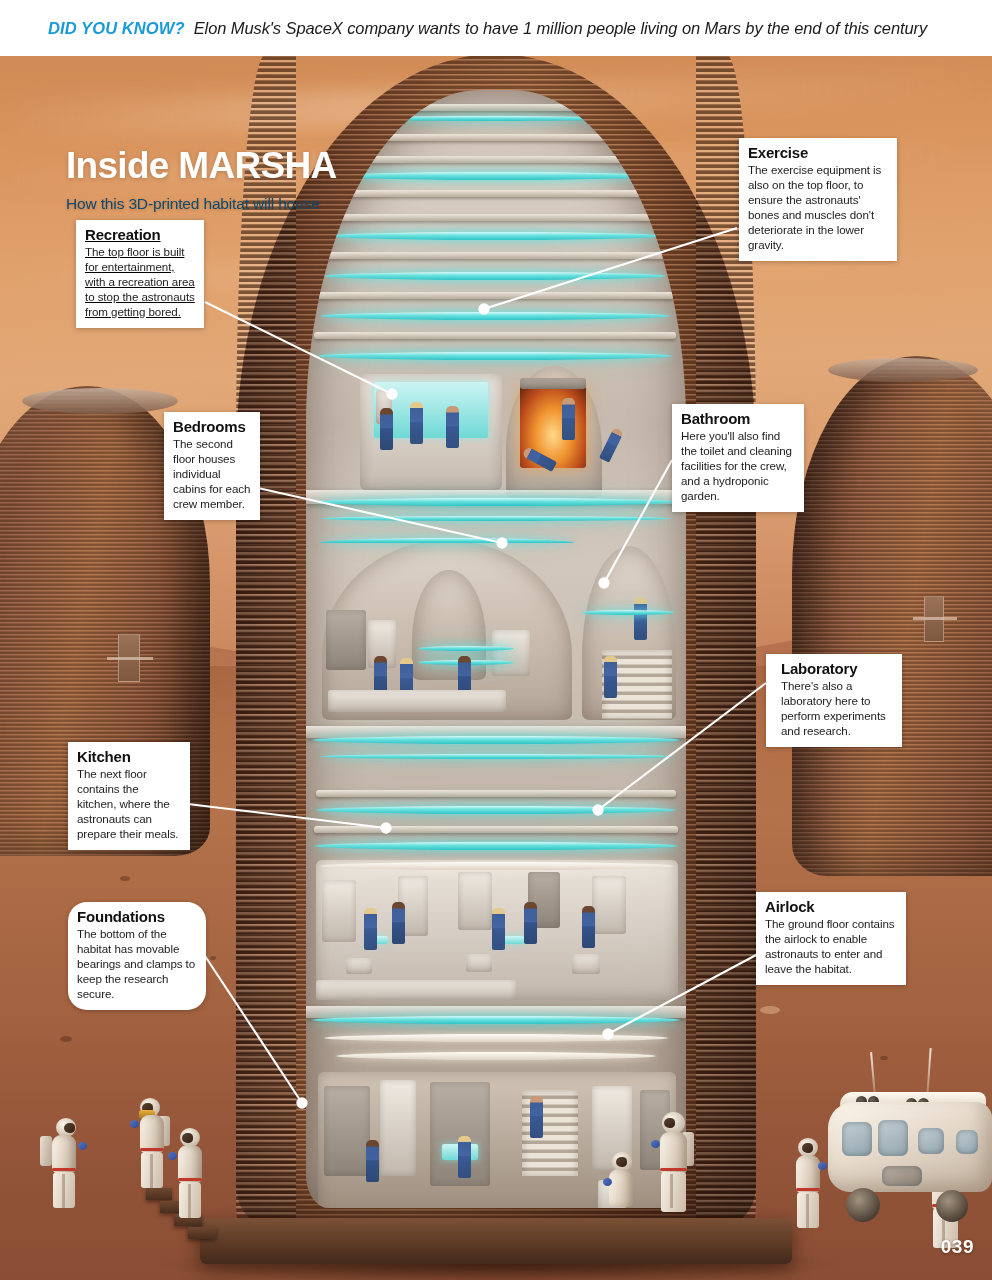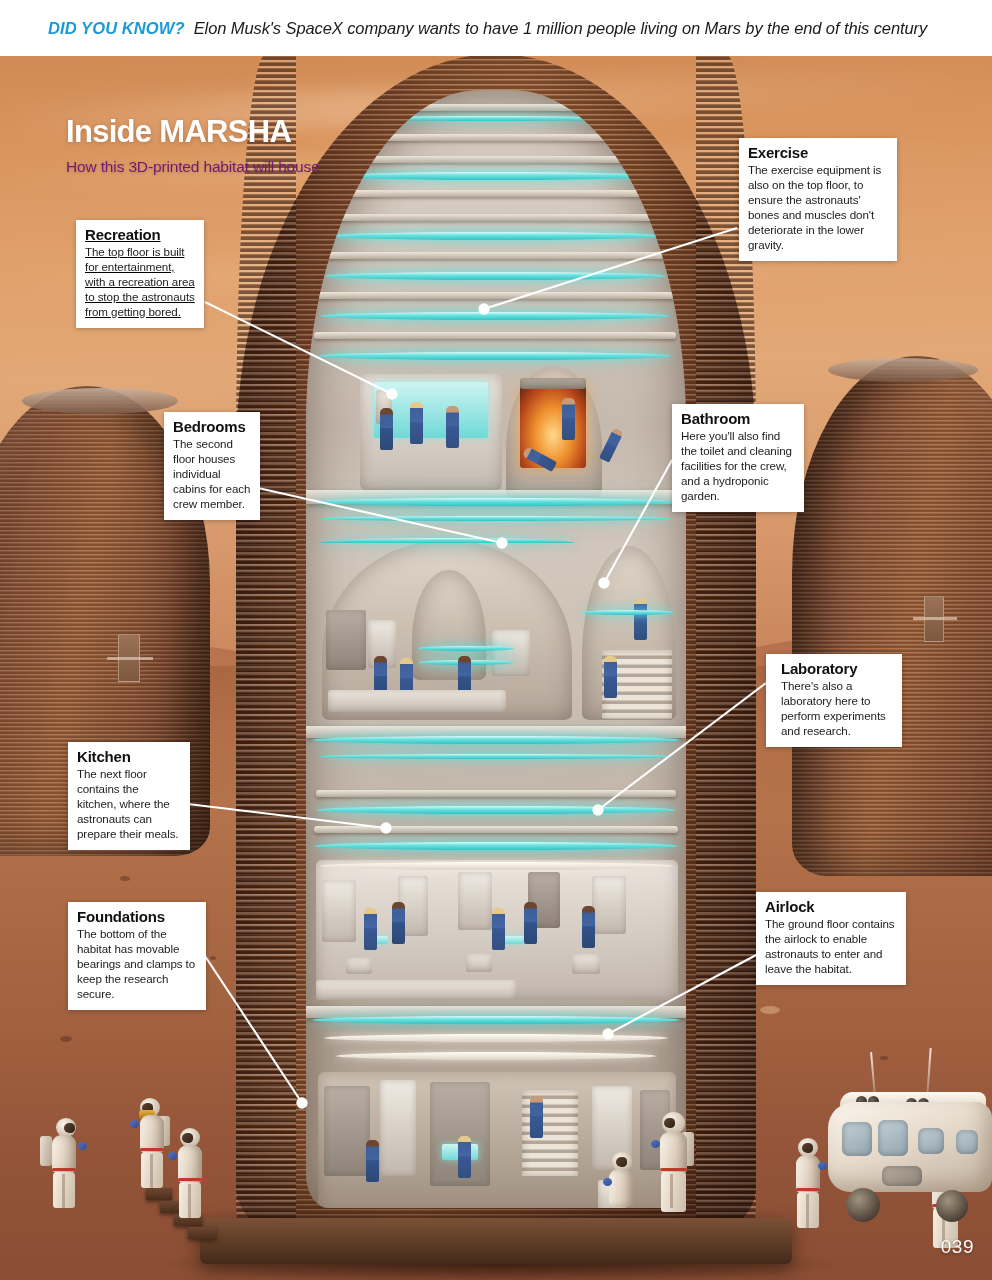--- a/index.html
+++ b/index.html
@@ -319,21 +319,21 @@
   .callout p {
     font-size: 11.6px; color: #1c1c1c; line-height: 1.29; letter-spacing: -.08px;
   }
 
   
   #leaders { position: absolute; inset: 0; z-index: 35; pointer-events: none; }
 
   
   #page-number {
     position: absolute; right: 18px; bottom: 22px; z-index: 55;
-    color: #ffffff; font-size: 19px; font-weight: normal;
+    color: #ffffff; font-size: 19px; font-weight: bold;
     text-shadow: 0 1px 3px rgba(60,30,14,.6); letter-spacing: .5px;
   }
 </style>
 </head>
 <body>
 
 <div id="page">
 
   <div id="dyk-banner">
     <div id="dyk-inner">
@@ -589,22 +589,22 @@
 
         <path d="M205,900 L302,1047"></path>
         <circle cx="302" cy="1047" r="4.6"></circle>
 
         <path d="M758,898 L608,978"></path>
         <circle cx="608" cy="978" r="4.6"></circle>
       </g>
     </svg>
 
     <div style="position:absolute; left:66px; top:60px; width:340px;">
-      <div style="color:#ffffff; font-size:31px; font-weight:bold; letter-spacing:-.7px; line-height:1.05; text-shadow:0 1px 4px rgba(110,58,28,.35);">Inside MARSHA</div>
-      <div style="color:#701a75; font-size:15.5px; line-height:1.33; margin-top:8px; letter-spacing:-.15px; text-shadow:0 1px 3px rgba(110,58,28,.3);">How this 3D-printed habitat will house</div>
+      <div style="color:#ffffff; font-size:37px; font-weight:bold; letter-spacing:-.7px; line-height:1.05; text-shadow:0 1px 4px rgba(110,58,28,.35);margin-top:31px;">Inside MARSHA</div>
+      <div style="color:#0c4a6e; font-size:15.5px; line-height:1.33; margin-top:8px; letter-spacing:-.15px; text-shadow:0 1px 3px rgba(110,58,28,.3);">How this 3D-printed habitat will house</div>
     </div>
 
     <div class="callout" style="left:76px; top:164px; width:128px;text-decoration:underline;">
       <h3>Recreation</h3>
       <p>The top floor is built for entertainment, with a recreation area to stop the astronauts from getting bored.</p>
     </div>
 
     <div class="callout" style="left:739px; top:82px; width:158px;">
       <h3>Exercise</h3>
       <p>The exercise equipment is also on the top floor, to ensure the astronauts' bones and muscles don't deteriorate in the lower gravity.</p>
@@ -623,21 +623,21 @@
     <div class="callout" style="left:766px; top:598px; width:136px;padding-left:15px;">
       <h3>Laboratory</h3>
       <p>There's also a laboratory here to perform experiments and research.</p>
     </div>
 
     <div class="callout" style="left:68px; top:686px; width:122px;">
       <h3>Kitchen</h3>
       <p>The next floor contains the kitchen, where the astronauts can prepare their meals.</p>
     </div>
 
-    <div class="callout" style="left:68px; top:846px; width:138px;">
+    <div class="callout" style="left:68px; top:846px; width:138px;border-radius:19px;">
       <h3>Foundations</h3>
       <p>The bottom of the habitat has movable bearings and clamps to keep the research secure.</p>
     </div>
 
     <div class="callout" style="left:756px; top:836px; width:150px;">
       <h3>Airlock</h3>
       <p>The ground floor contains the airlock to enable astronauts to enter and leave the habitat.</p>
     </div>
 
   </div>

